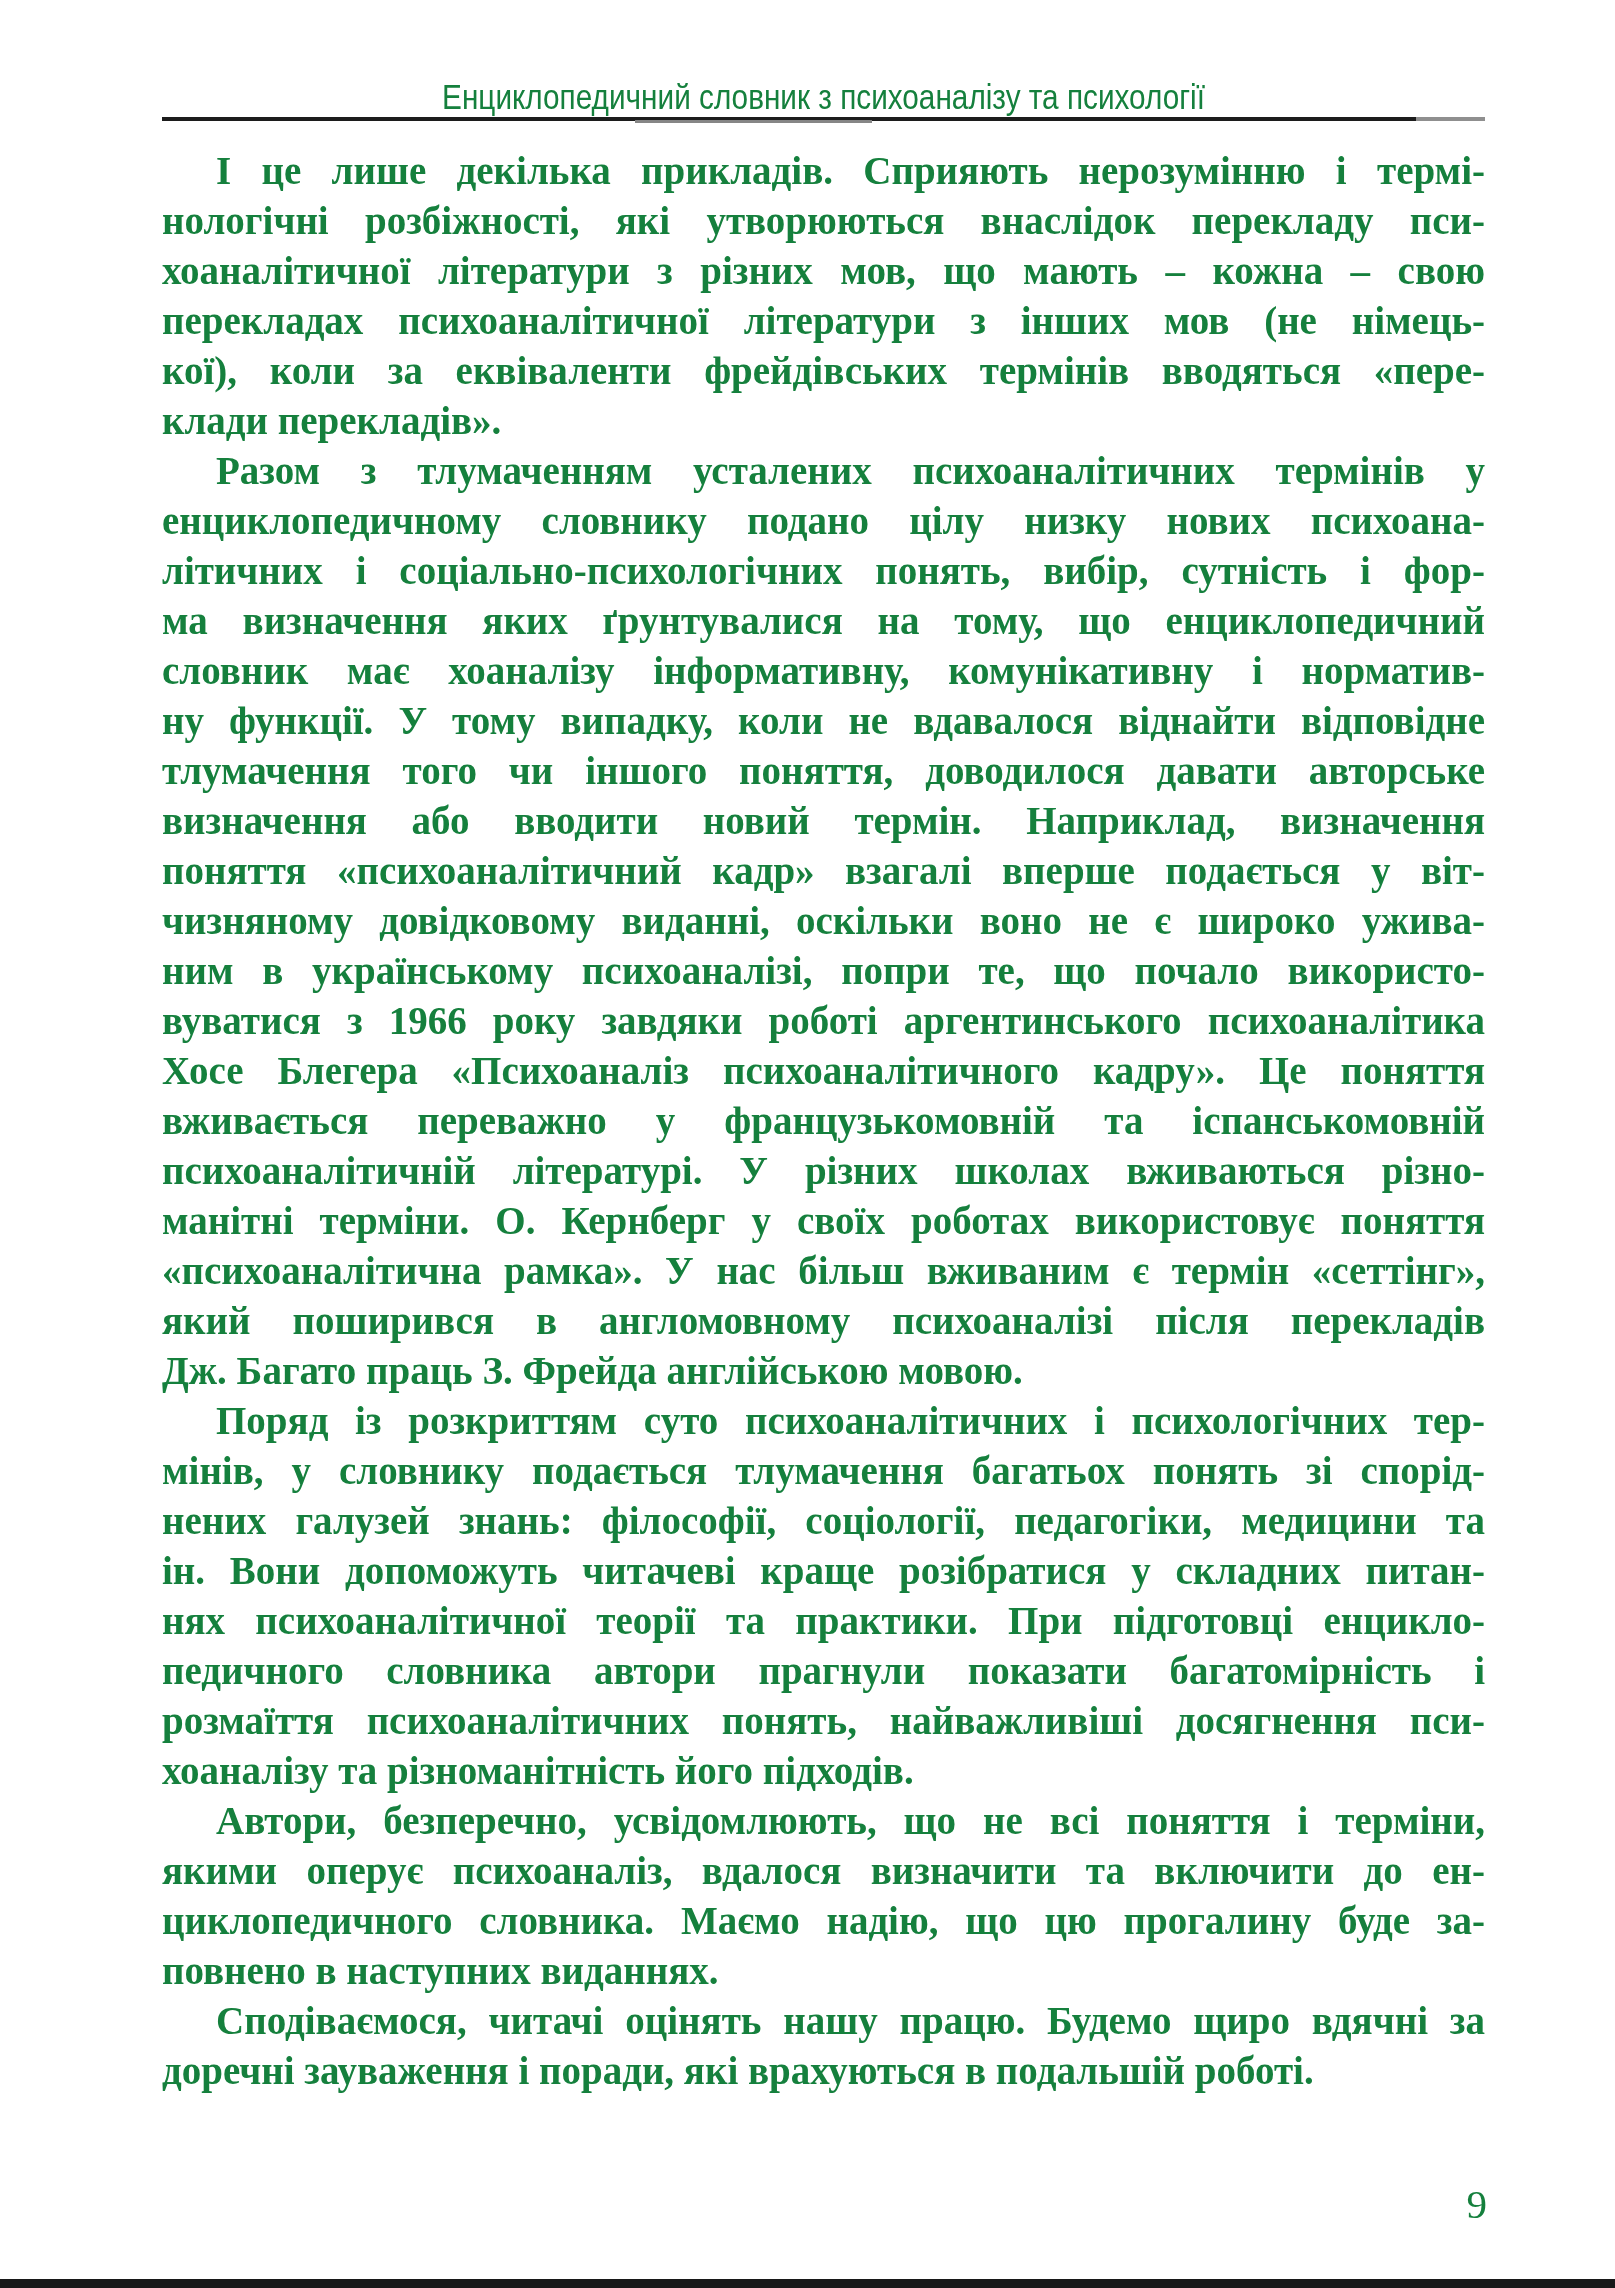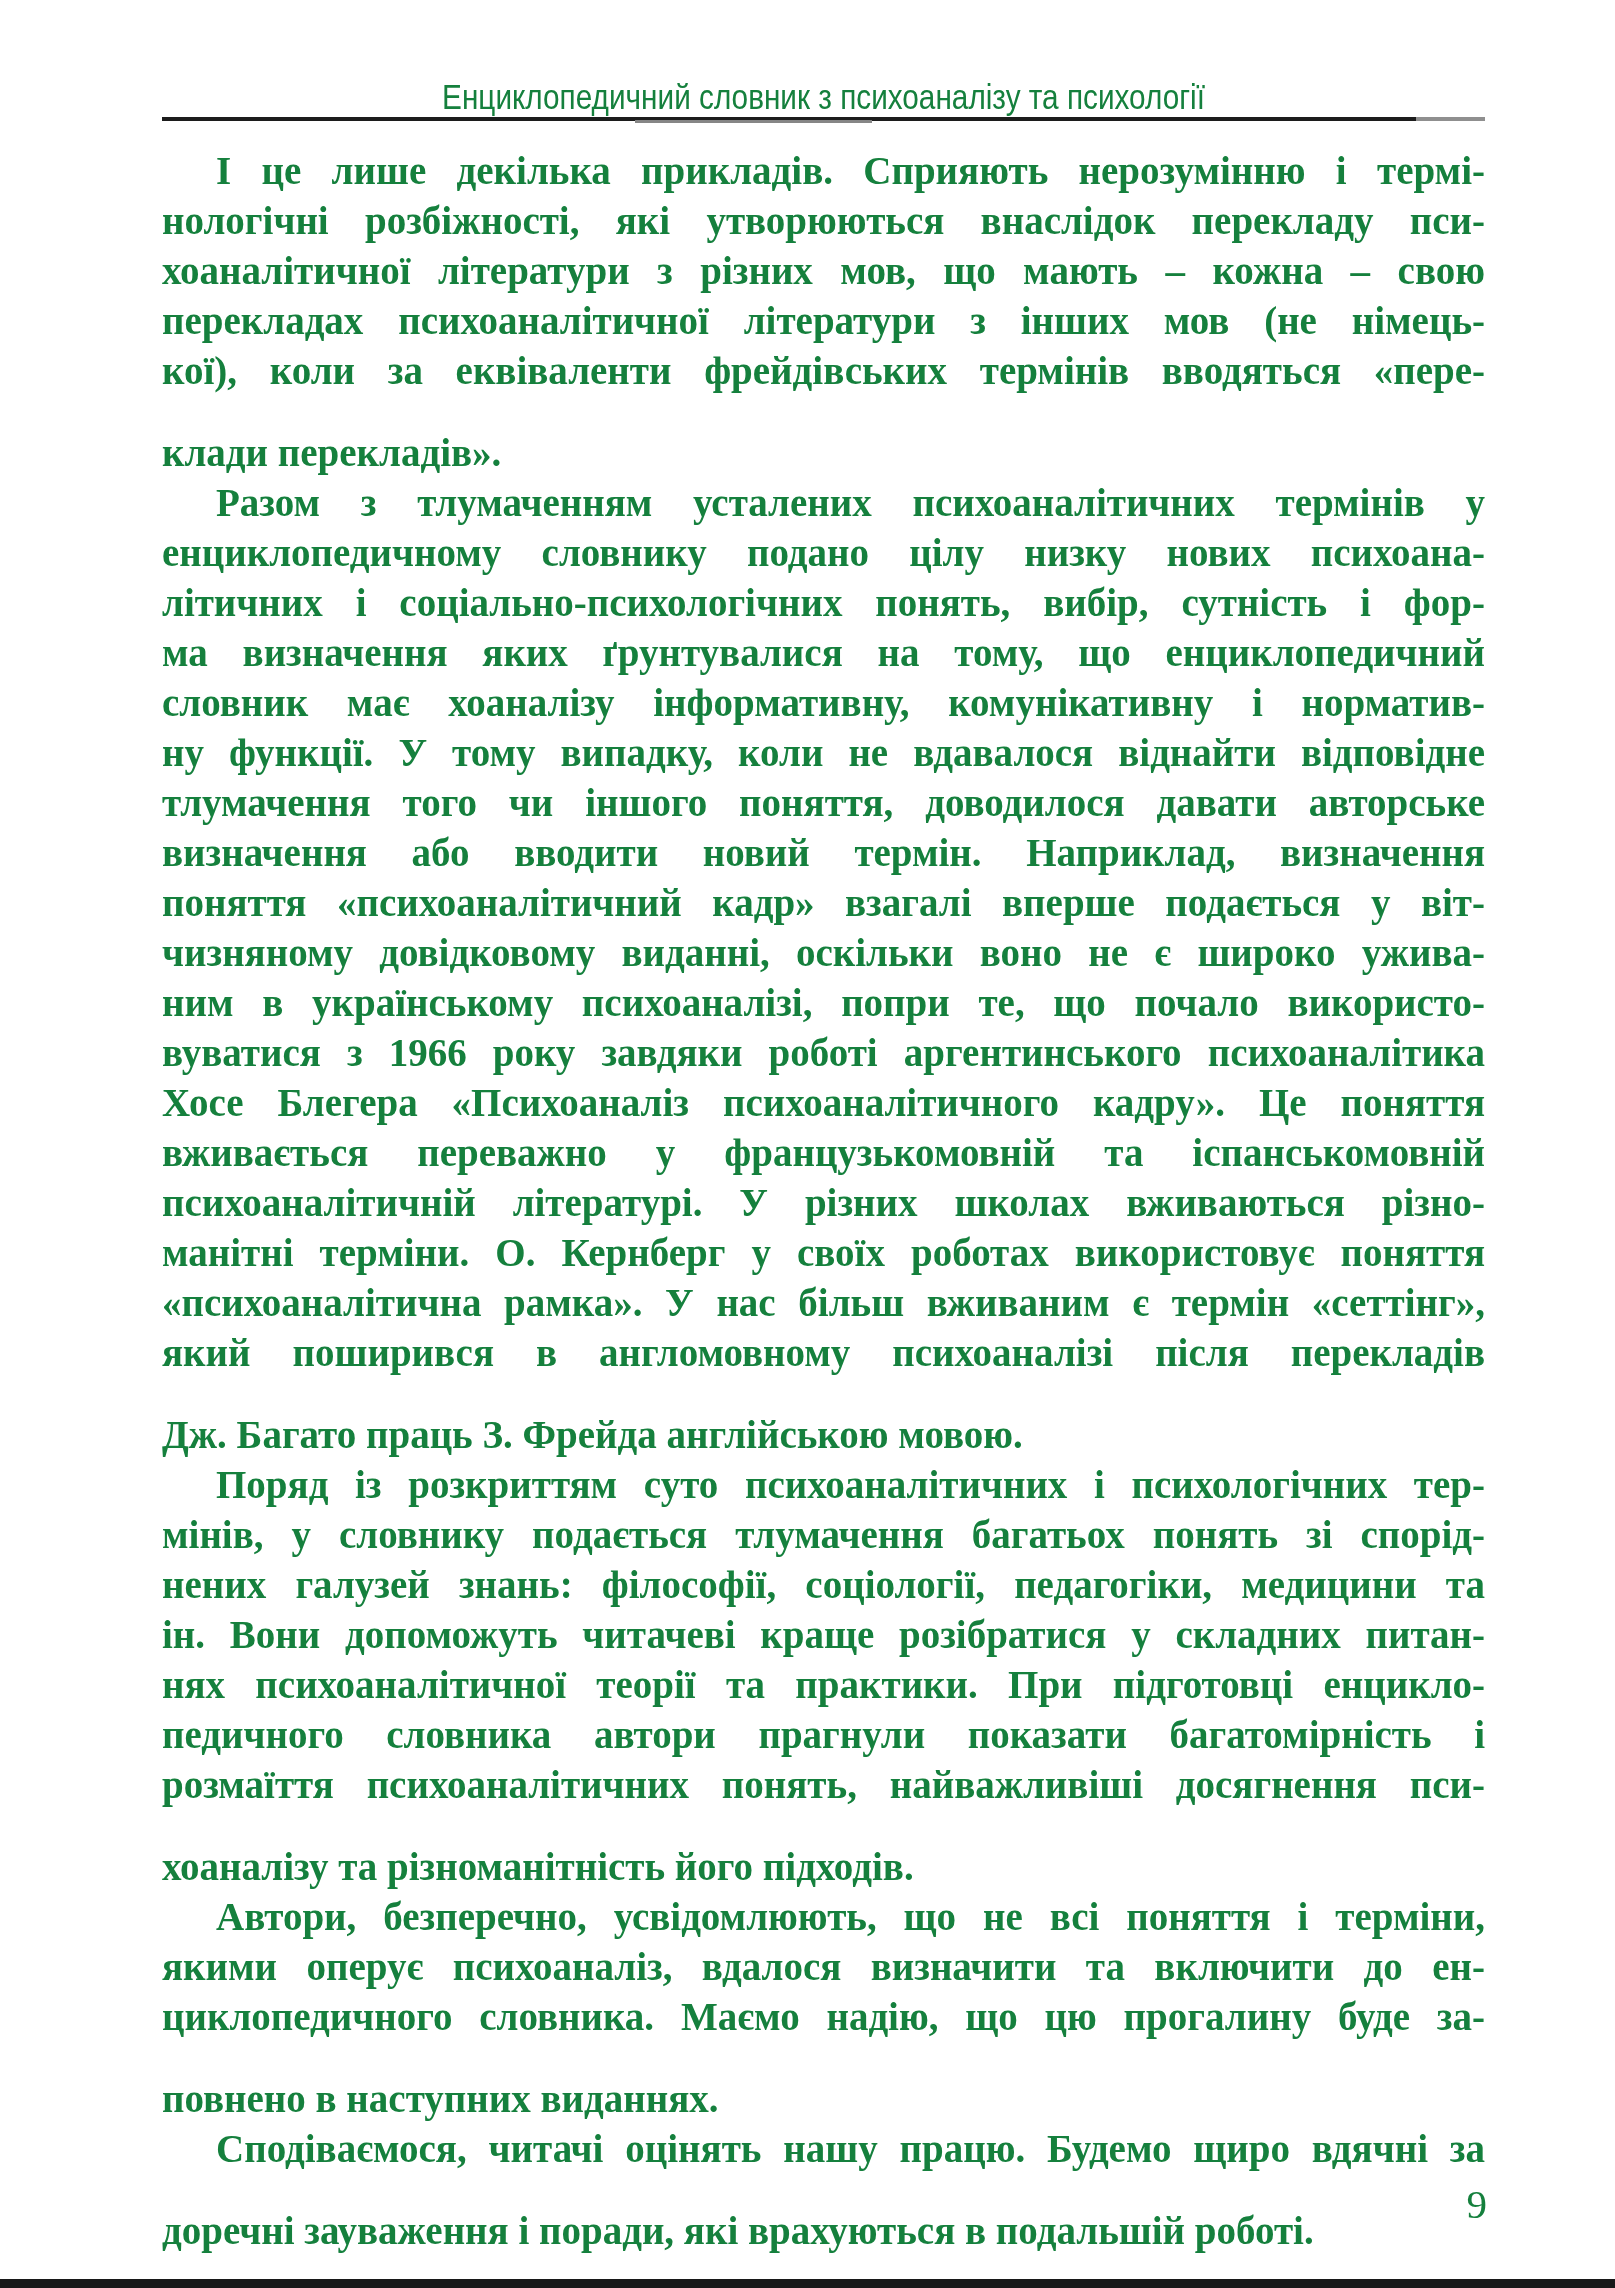--- a/index.html
+++ b/index.html
@@ -49,21 +49,21 @@
     font-size: 39px;
     line-height: 50px;
     font-weight: bold;
   }
   .para { margin: 0; padding: 0; }
   .line {
     text-align: justify;
     text-align-last: justify;
   }
   .line.first { text-indent: 54px; }
-  .line.last  { text-align-last: left; margin-top: 32px; }
+  .line.last  { text-align-last: left; }
   .page-number {
     position: absolute;
     left: 162px;
     top: 2182px;
     width: 1325px;
     text-align: right;
     font-size: 41px;
     line-height: 44px;
   }
   .scan-border-bottom {

